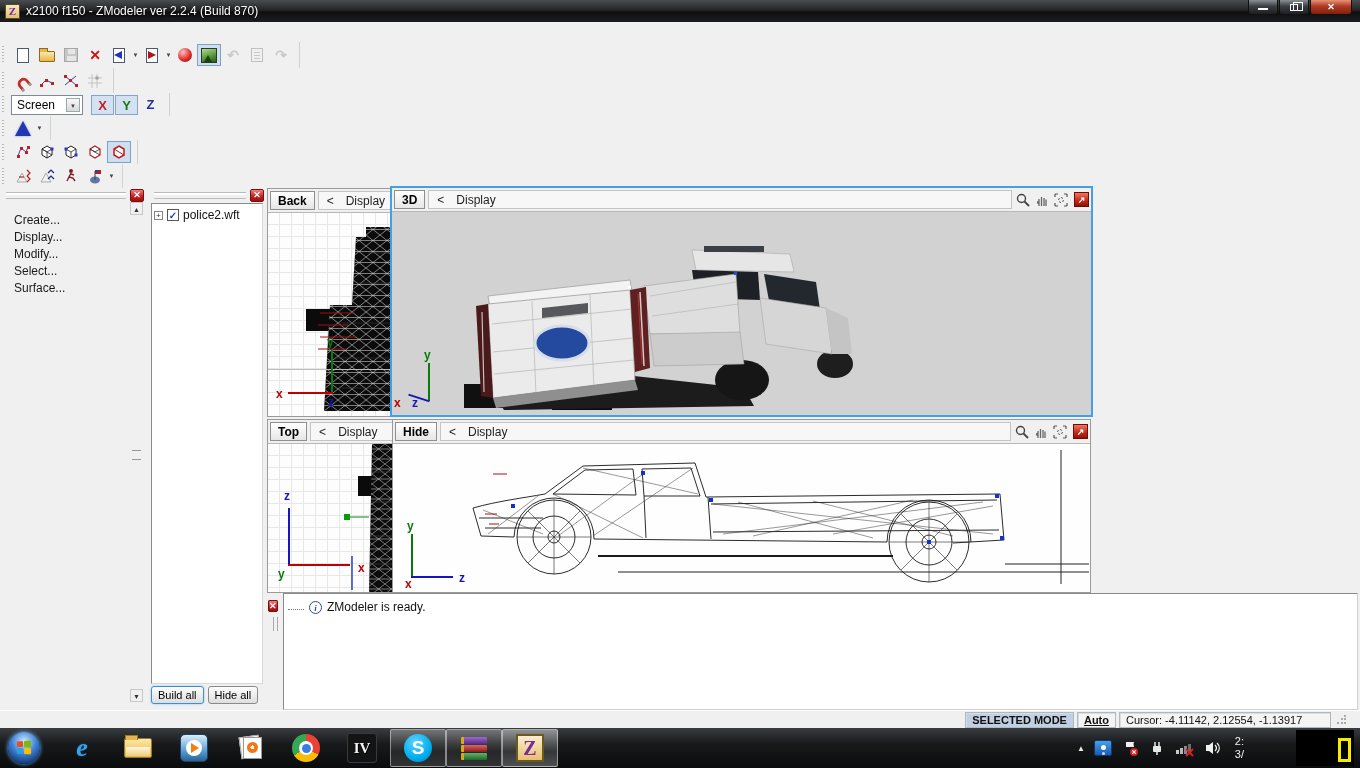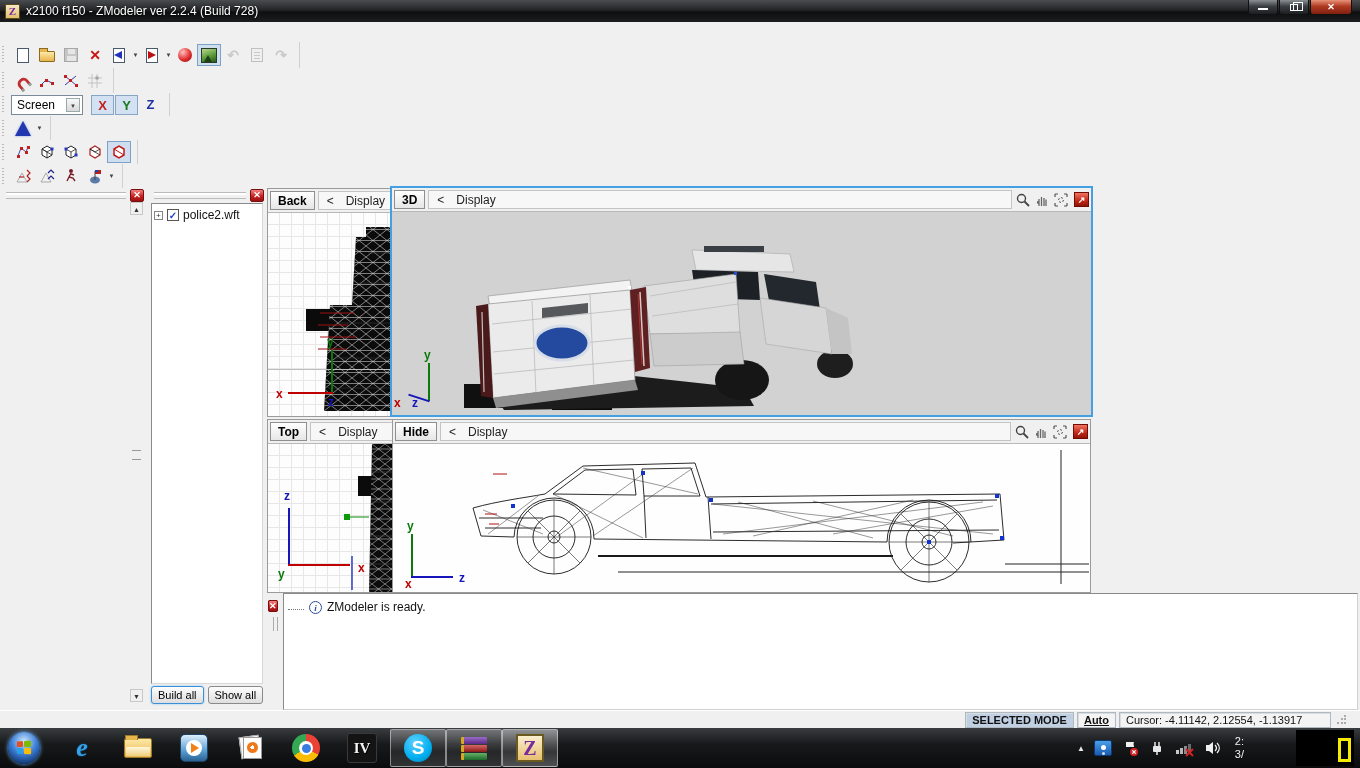--- a/index.html
+++ b/index.html
@@ -234,21 +234,21 @@
 
   svg { display:block; }
 </style>
 </head>
 <body>
 
 <div class="screen">
 
   <div class="titlebar">
     <div class="appicon">Z</div>
-    <div class="title-text">x2100  f150 - ZModeler ver 2.2.4 (Build 728)</div>
+    <div class="title-text">x2100  f150 - ZModeler ver 2.2.4 (Build 870)</div>
     <div class="winbtns">
       <div class="wbtn">
           <span class="bar"></span>
         </div>
       <div class="wbtn">
           <span class="sq"></span>
         </div>
       <div class="wbtn close">
           <span class="g">✕</span>
         </div>
@@ -431,20 +431,27 @@
     </div>
   </div>
 
   <div class="workspace">
 
     <div class="cmd-panel">
       <div class="panel-head">
         <span class="lines"></span>
         <span class="redx">✕</span>
       </div>
+      <div class="cmd-items">
+        <div class="cmd-item">Create...</div>
+        <div class="cmd-item">Display...</div>
+        <div class="cmd-item">Modify...</div>
+        <div class="cmd-item">Select...</div>
+        <div class="cmd-item">Surface...</div>
+      </div>
       <div class="vscroll">
         <span class="sb-btn" style="top:0;">▲</span>
         <span class="thumb"></span>
         <span class="sb-btn" style="bottom:0;">▼</span>
       </div>
     </div>
 
     <div class="tree-panel">
       <div class="panel-head">
         <span class="lines"></span>
@@ -452,21 +459,21 @@
       </div>
       <div class="tree-box">
         <div class="tree-row">
           <span class="expander">+</span>
           <span class="cbx">✓</span>
           <span class="tree-label">police2.wft</span>
         </div>
       </div>
       <div class="tree-btns">
         <button class="mini-btn focus">Build all</button>
-        <button class="mini-btn">Show all</button>
+        <button class="mini-btn">Hide all</button>
       </div>
     </div>
 
     <div class="vp" style="left:267px;top:0;width:384px;height:229px;">
       <div class="vp-head">
         <span class="vp-name">Back</span>
         <span class="vp-menu">
           <span>&lt;</span>
           <span>Display</span>
         </span>

